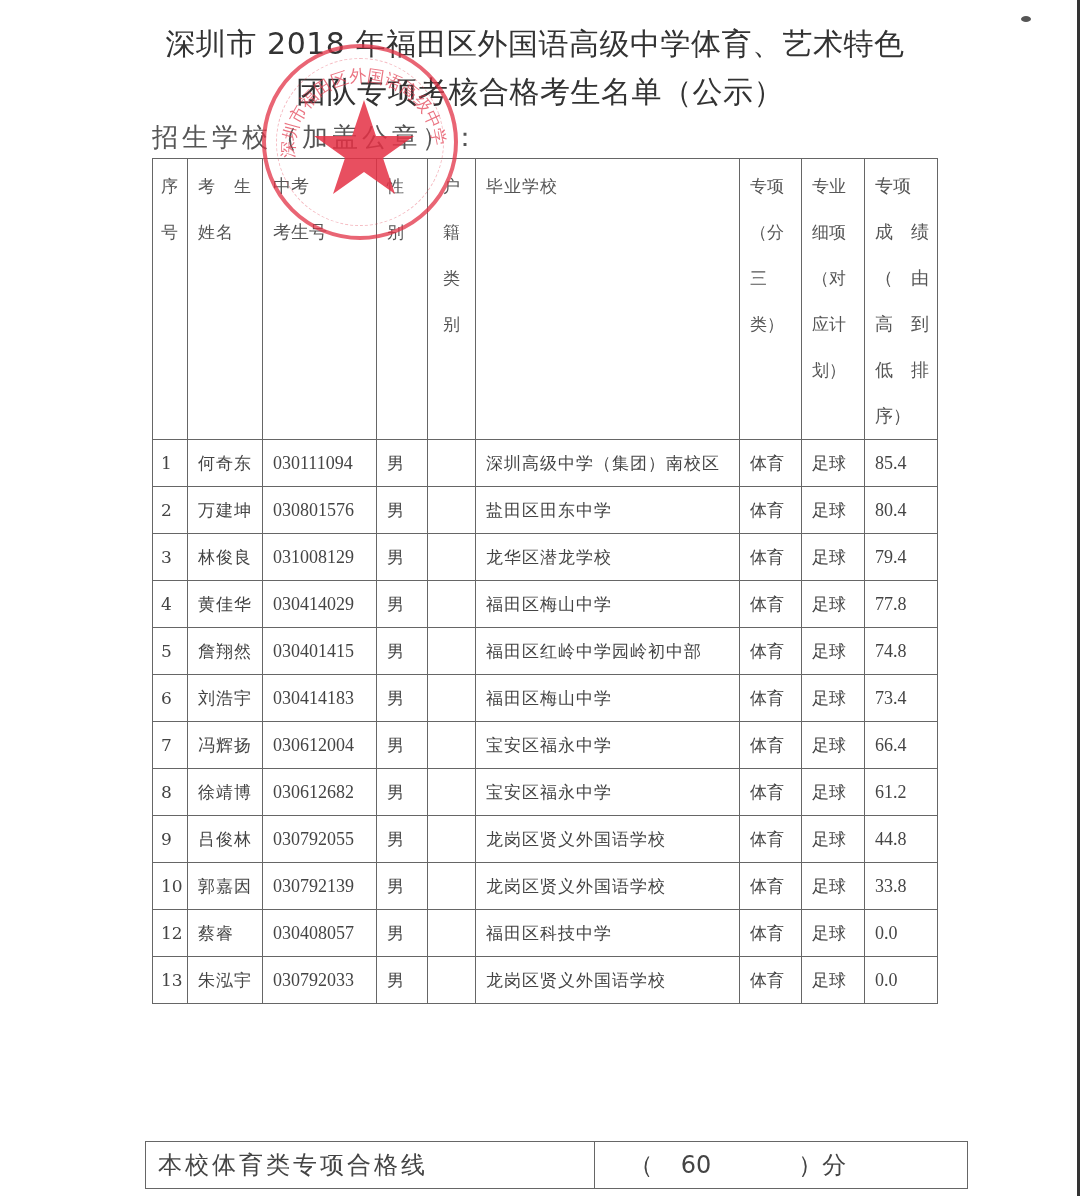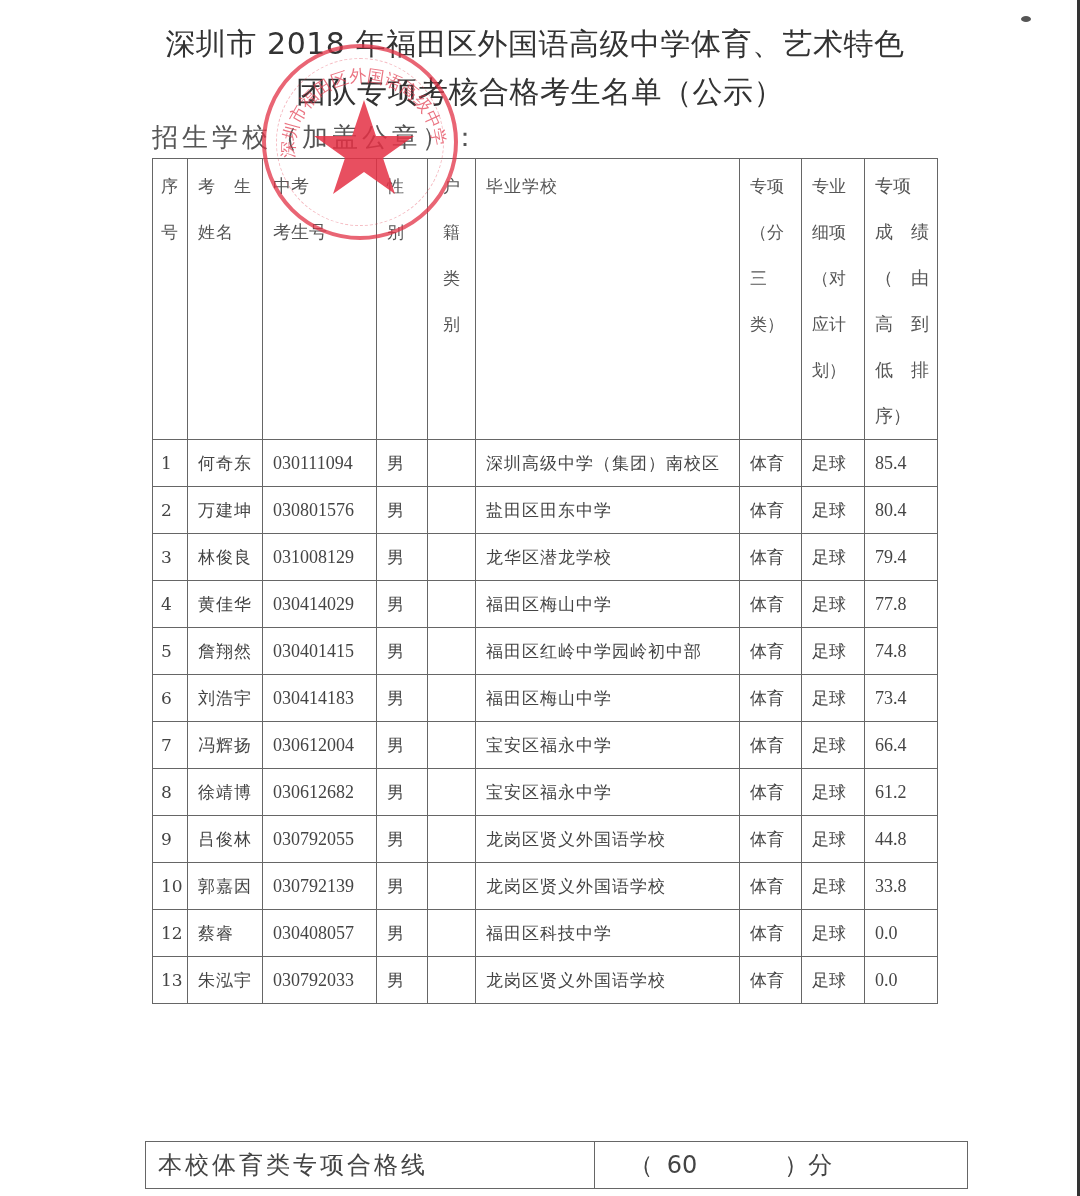--- a/index.html
+++ b/index.html
@@ -273,21 +273,21 @@
       </tr>
     </tbody>
 </table>
 
 <table class="pass">
   <tbody>
       <tr>
     <td class="lbl">本校体育类专项合格线</td>
     <td class="val">
       <span>（</span>
-      <span style="margin-left:6px;width:110px;">60</span>
+      <span style="margin-left:20px;width:110px;">60</span>
       <span>）分</span>
     </td>
   </tr>
 </tbody>
   </table>
 
 <div class="stamp">
   <div class="inner"></div>
   <svg width="196" height="196" viewBox="0 0 196 196">
     <polygon points="98,52 110,88 148,88 117,110 129,146 98,124 67,146 79,110 48,88 86,88" fill="rgba(228,48,68,0.85)"></polygon>

